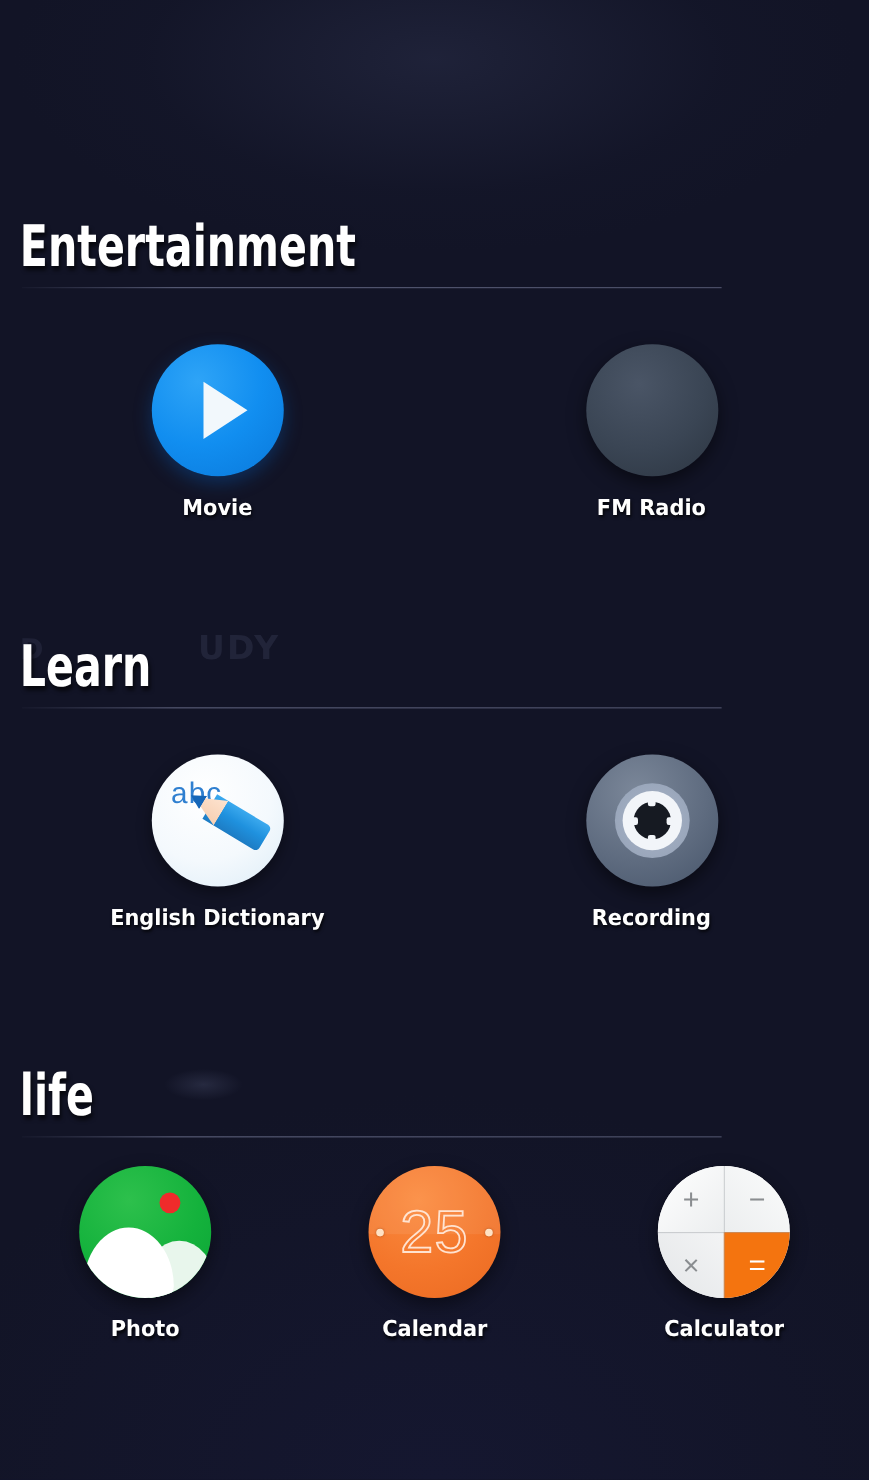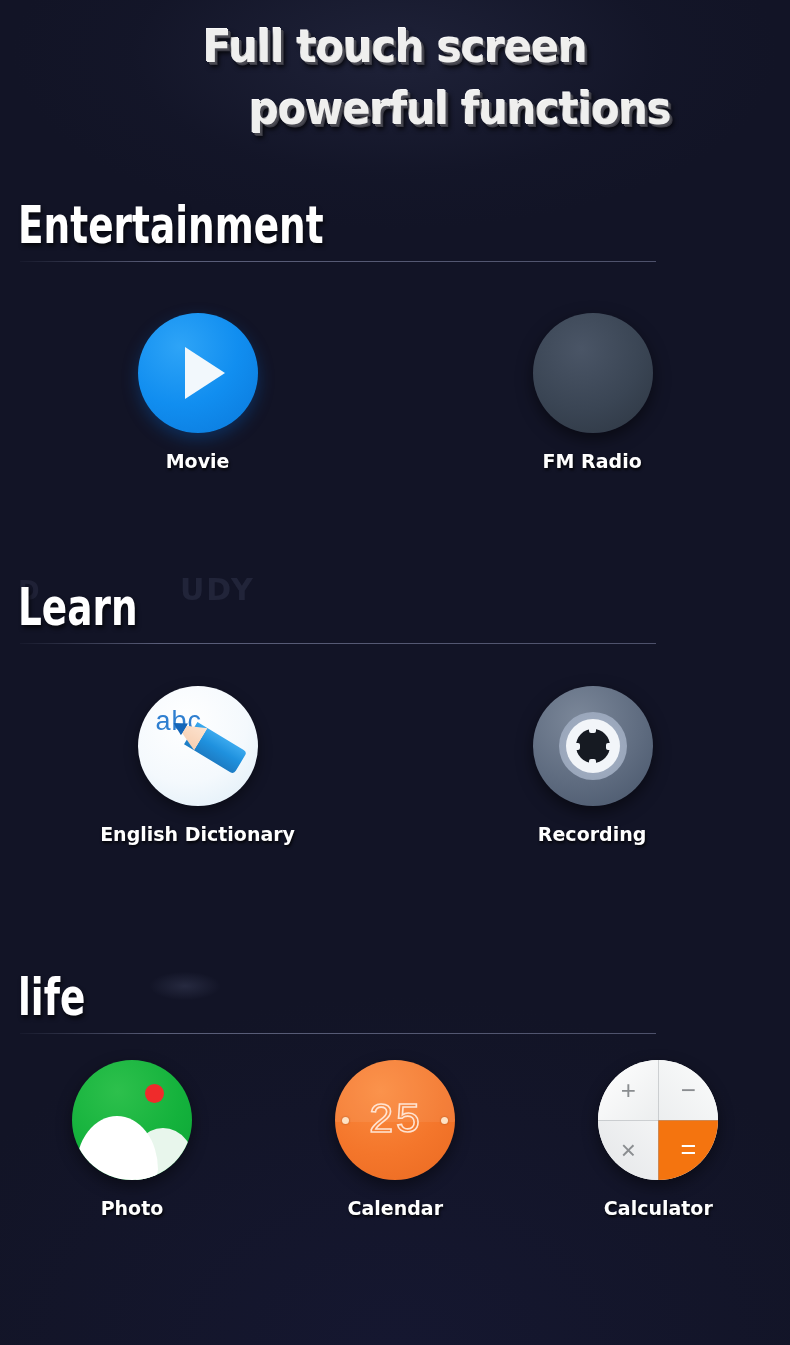--- a/index.html
+++ b/index.html
@@ -356,23 +356,23 @@
     background:radial-gradient(circle at 38% 26%, #fb8b3f 0%, #f4762b 55%, #ea6a22 100%);
     box-shadow:0 6px 16px rgba(0,0,0,0.45);
     display:flex; align-items:center; justify-content:center;
   }
   .cal-sheen {
     position:absolute; left:0; right:0; top:0; height:52%;
     background:rgba(255,255,255,0.07);
   }
   .cal-num {
     position:relative;
-    font-family:Liberation Mono, monospace;
+    font-family:Liberation Sans, sans-serif;
     font-weight:300;
-    font-size:43px;
+    font-size:54px;
     color:transparent;
     -webkit-text-stroke:1.6px rgba(255,236,222,0.92);
     letter-spacing:1px;
   }
   .cal-peg {
     position:absolute; top:50%; margin-top:-3px;
     width:7px; height:7px; border-radius:50%;
     background:#ffe2c4;
     box-shadow:0 0 2px rgba(120,50,10,0.6);
   }
@@ -403,24 +403,20 @@
   .calc-div-h {
     position:absolute; top:50%; left:0; right:0; height:1px;
     background:rgba(160,164,168,0.45); margin-top:-0.5px;
   }
 </style>
 </head>
 <body>
 
 <div class="page">
 
-  <div class="hero">
-    <span class="hero-line">Full touch screen</span>
-    <span class="hero-line l2">powerful functions</span>
-  </div>
 
   <div class="section" style="top:196px;">
     <div class="sec-head">
       <span class="sec-title">Entertainment</span>
       <div class="sec-rule"></div>
     </div>
   </div>
 
   <div class="grid" style="top:313px;">
 

